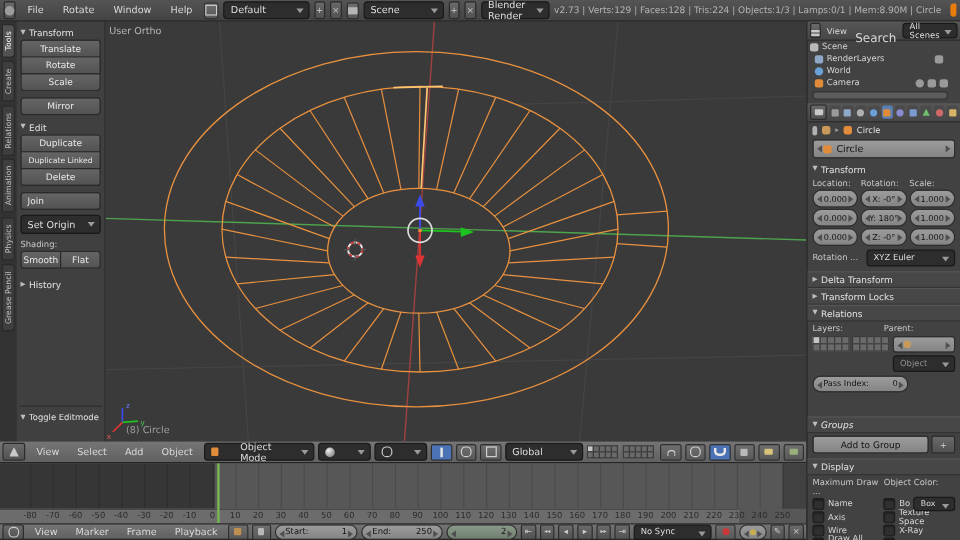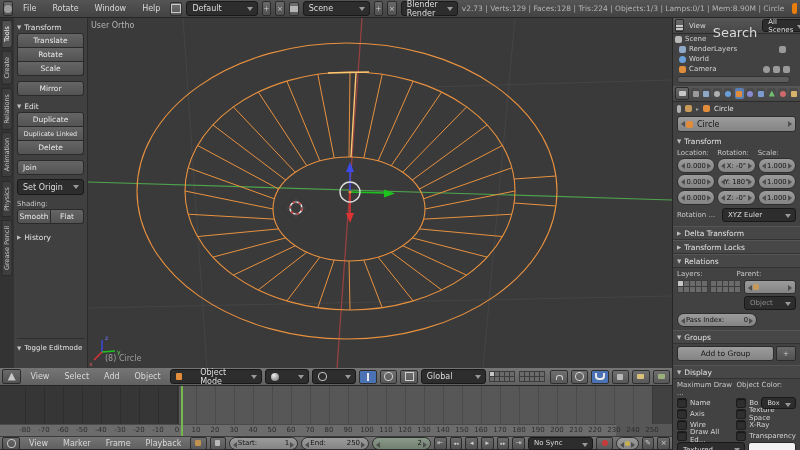--- a/index.html
+++ b/index.html
@@ -442,21 +442,21 @@
 </div>
 
 <div id="rightpanel" class="abs">
 
   <div>
     <div class="rp-hdr">
       <div class="iconbtn" style="height:11px;width:15px;">
           <span style="width:7px;height:2px;background:#c8c8c8;box-shadow:0 3px 0 #c8c8c8;"></span>
         </div>
       <span class="menu" style="padding:0 2px;font-size:7px;">View</span>
-      <span class="menu" style="padding:0 2px;font-size:13px;margin-top:14px;">Search</span>
+      <span class="menu" style="padding:0 2px;font-size:10px;margin-top:14px;">Search</span>
       <div class="dd" style="height:11px;font-size:7px;flex:1;">All Scenes</div>
     </div>
     <div class="treerow" style="padding-left:2px;">
       <span class="tico" style="background:#b8b8b8;"></span>
       <span>Scene</span>
     </div>
     <div class="treerow">
       <span class="tico" style="background:#8fa8c8;"></span>
       <span>RenderLayers</span>
       <span class="tico" style="background:#9a9a9a;margin-left:auto;margin-right:14px;"></span>
@@ -608,21 +608,21 @@
           </div>
           <div class="dd" style="height:12px;font-size:7px;color:#8f8f8f;">Object</div>
         </div>
       </div>
       <div class="lightfield" style="width:62px;height:12px;font-size:6.8px;margin-top:3px;justify-content:space-between;">
         <span>Pass Index:</span>
         <span>0</span>
       </div>
     </div>
 
-    <div class="panelhdr collhdr pcontent" style="margin-top:3px;">
+    <div class="panelhdr collhdr pcontent" style="margin-top:20px;font-style:italic;">
       <span class="arr">▼</span>
       <span>Groups</span>
     </div>
     <div class="pcontent" style="display:flex;gap:2px;margin-top:2px;">
       <div class="btn" style="flex:1;background:linear-gradient(#9c9c9c,#848484);color:#141414;"> 
           <span>Add to Group</span>
         </div>
       <div class="iconbtn" style="height:13px;">+</div>
     </div>
 

